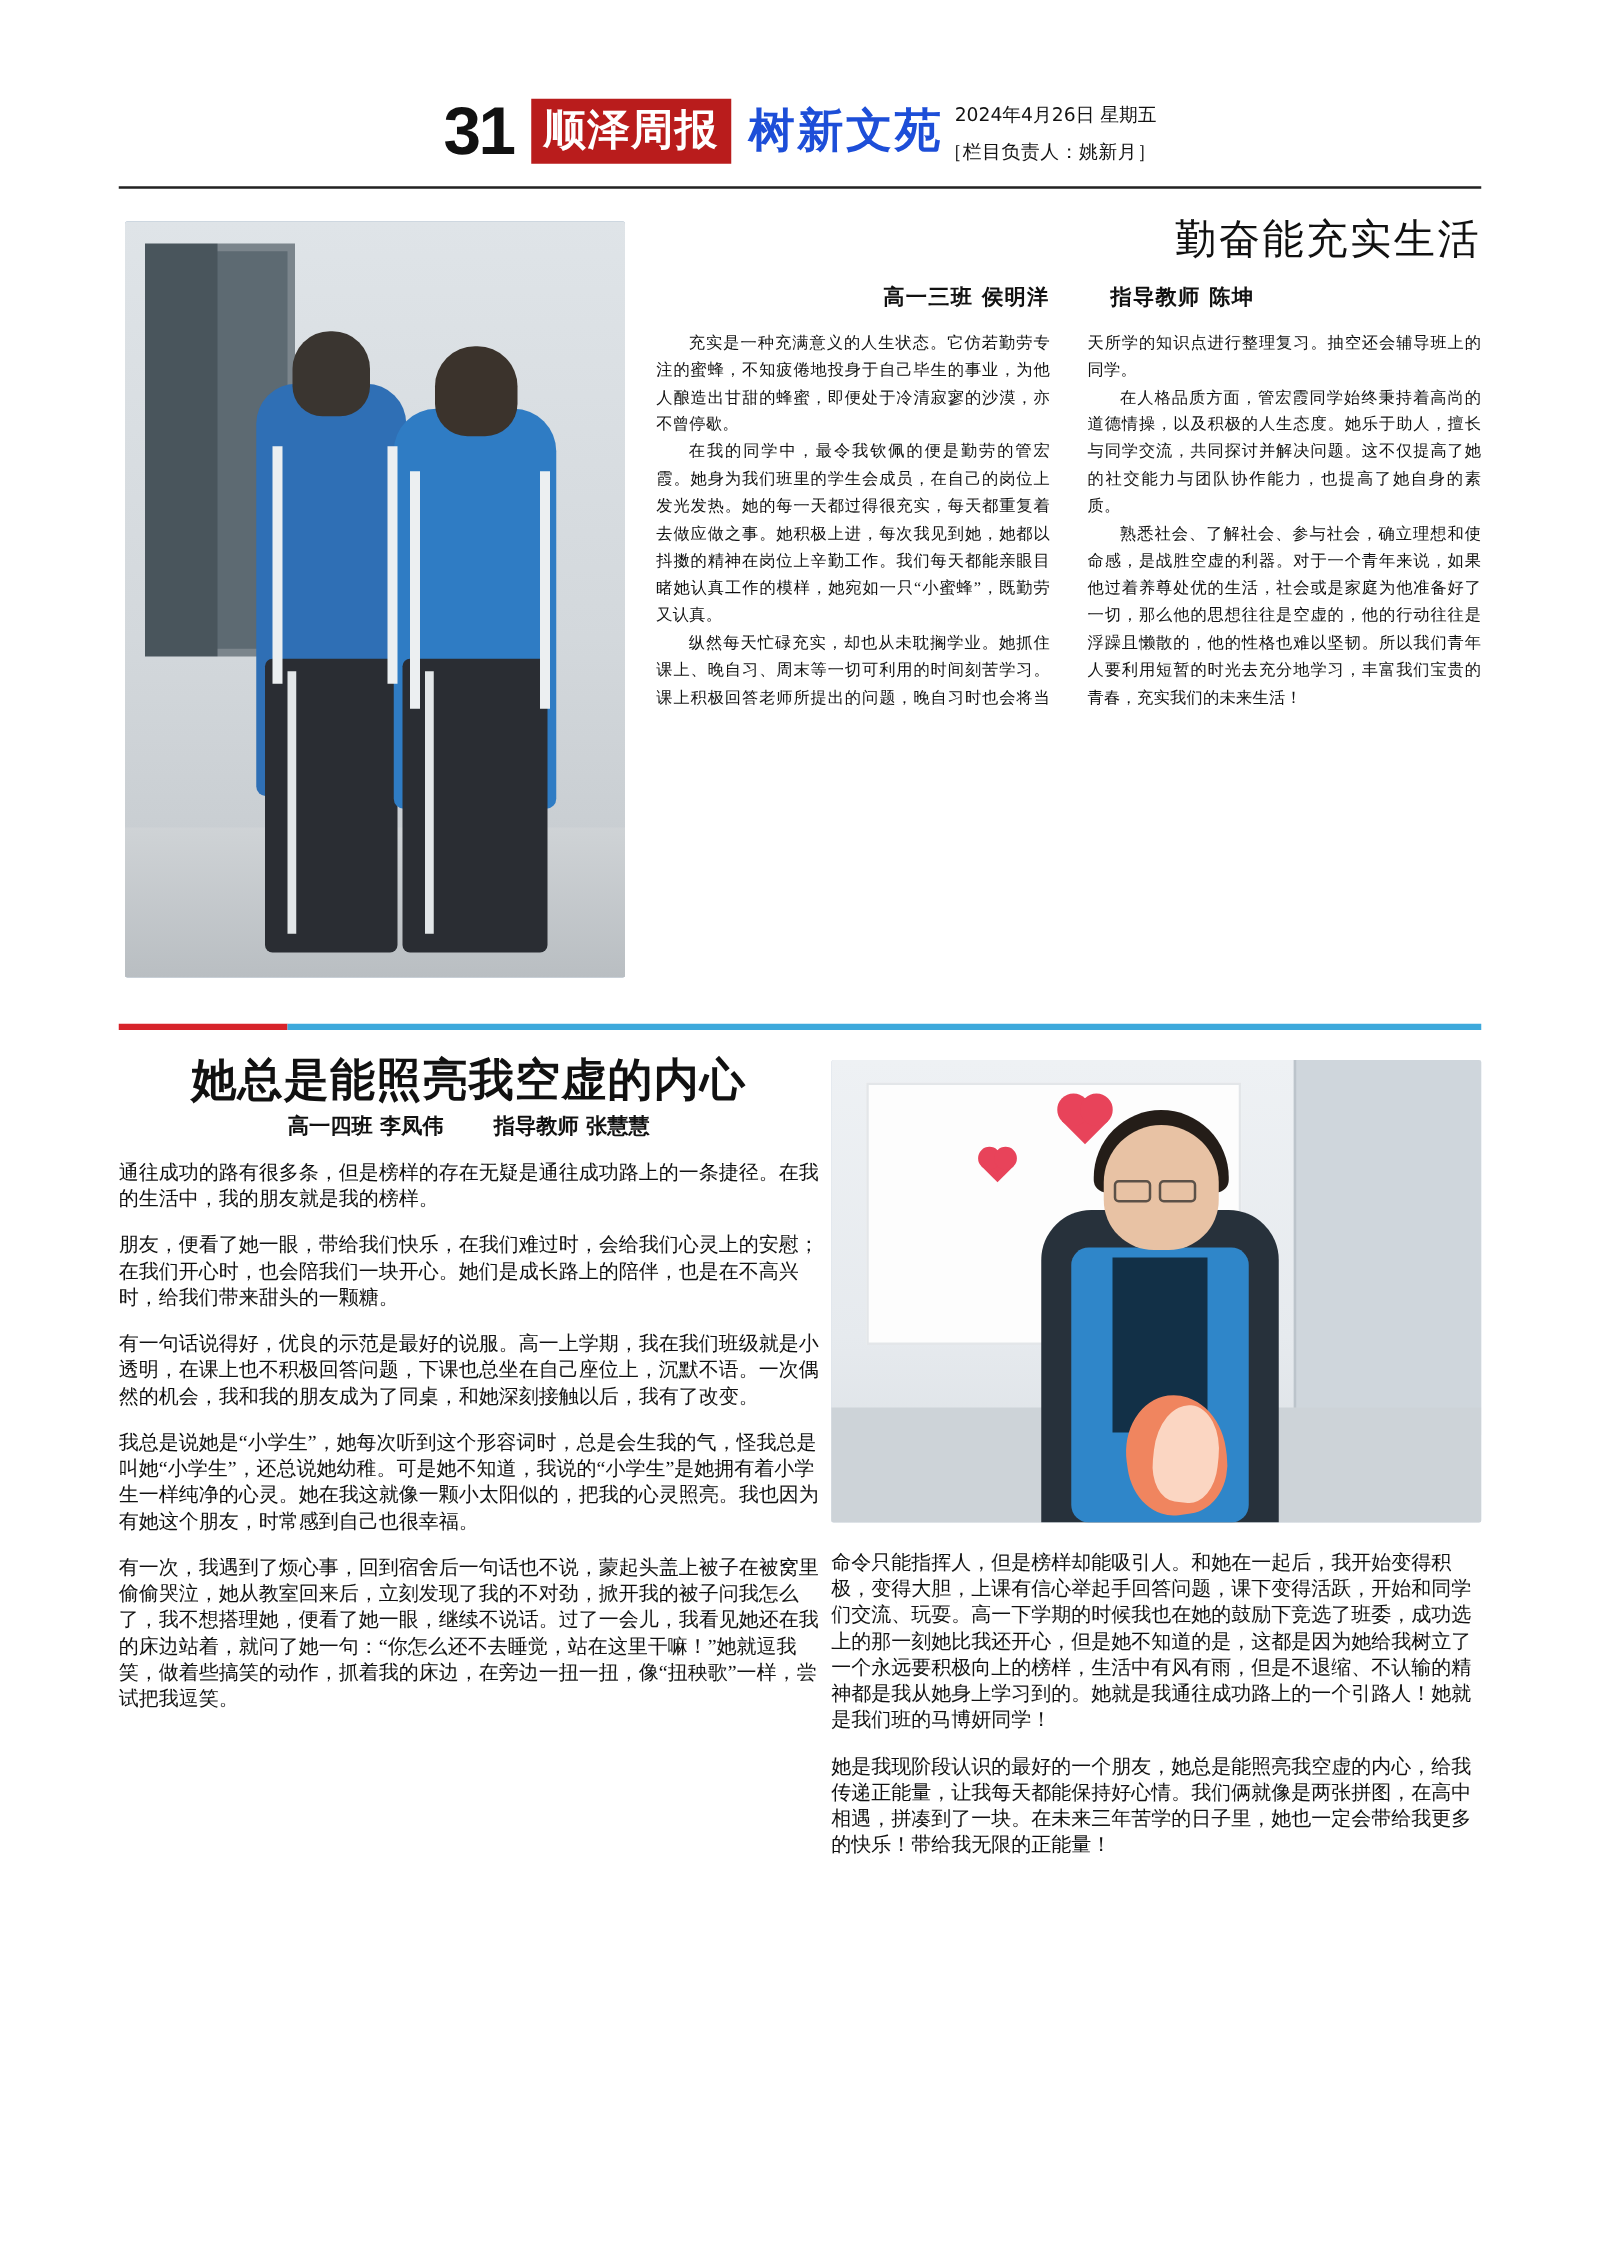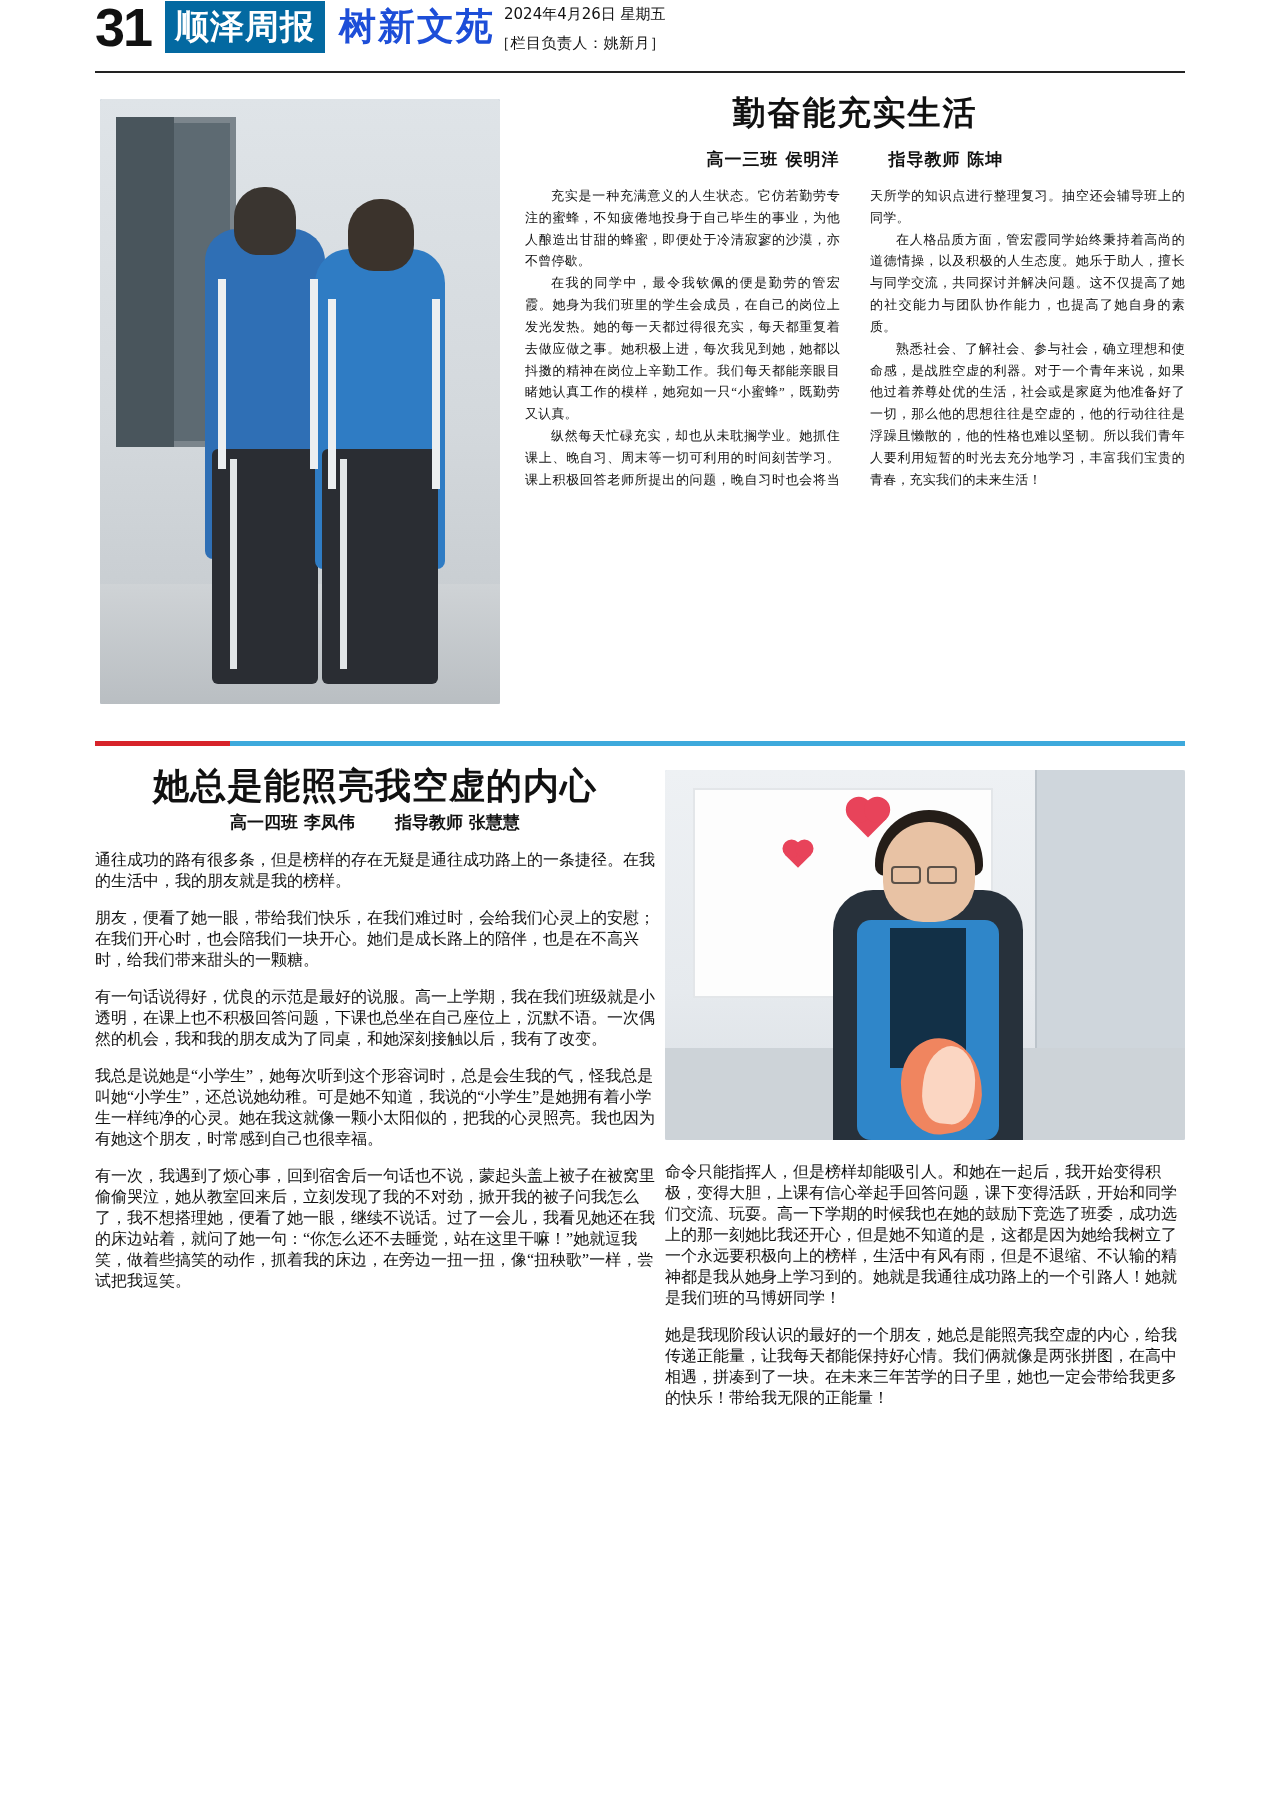--- a/index.html
+++ b/index.html
@@ -6,29 +6,29 @@
   html, body { margin:0; padding:0; }
   body {
     width:1280px; height:1810px;
     background:#ffffff;
     font-family:"Liberation Serif", serif;
     color:#111;
   }
   .page { position:relative; width:1280px; height:1810px; padding:0 95px; }
 
   
-  .masthead { display:flex; align-items:flex-start; justify-content:flex-start; }
+  .masthead { display:flex; align-items:flex-start; justify-content:center; padding-top:78px; }
   .mast-left { display:flex; align-items:center; gap:14px; }
   .page-number {
     font-family:"Liberation Sans", sans-serif;
     font-size:54px; font-weight:bold; line-height:1; color:#111;
     letter-spacing:-2px;
   }
   .mast-badge {
-    background:#0369a1; color:#fff;
+    background:#b91c1c; color:#fff;
     font-family:"DejaVu Sans", sans-serif;
     font-weight:bold; font-size:34px; line-height:1;
     padding:8px 10px 10px 10px;
     letter-spacing:1px;
   }
   .mast-section {
     font-family:"DejaVu Sans", sans-serif;
     font-weight:bold; font-size:37px; line-height:1; color:#1d4ed8;
     letter-spacing:2px; padding-bottom:2px;
   }
@@ -37,23 +37,23 @@
   .mast-rule { border-top:2px solid #222; margin-top:14px; }
 
   
   .art1 { position:relative; margin-top:18px; height:640px; }
   .photo1 {
     position:absolute; left:5px; top:8px; width:400px; height:605px;
     border-radius:2px; overflow:hidden; background:#9fb3c8;
   }
   .art1-body { margin-left:430px; }
   .title1 {
-    text-align:center;
-    font-family:"DejaVu Sans", sans-serif;
-    font-weight:bold; font-size:33px; letter-spacing:2px; color:#111;
+    text-align:right;
+    font-family:"DejaVu Sans", sans-serif;
+    font-weight:normal; font-size:33px; letter-spacing:2px; color:#111;
     margin-top:6px;
   }
   .byline1 {
     text-align:center; margin-top:12px;
     font-family:"DejaVu Sans", sans-serif; font-weight:bold;
     font-size:17px; letter-spacing:1px;
   }
   .byline1 span + span { margin-left:42px; }
   .cols2 { margin-top:14px; column-count:2; column-gap:30px; }
   .cols2 p, .cols1 p, .colsA p, .colsB p {

